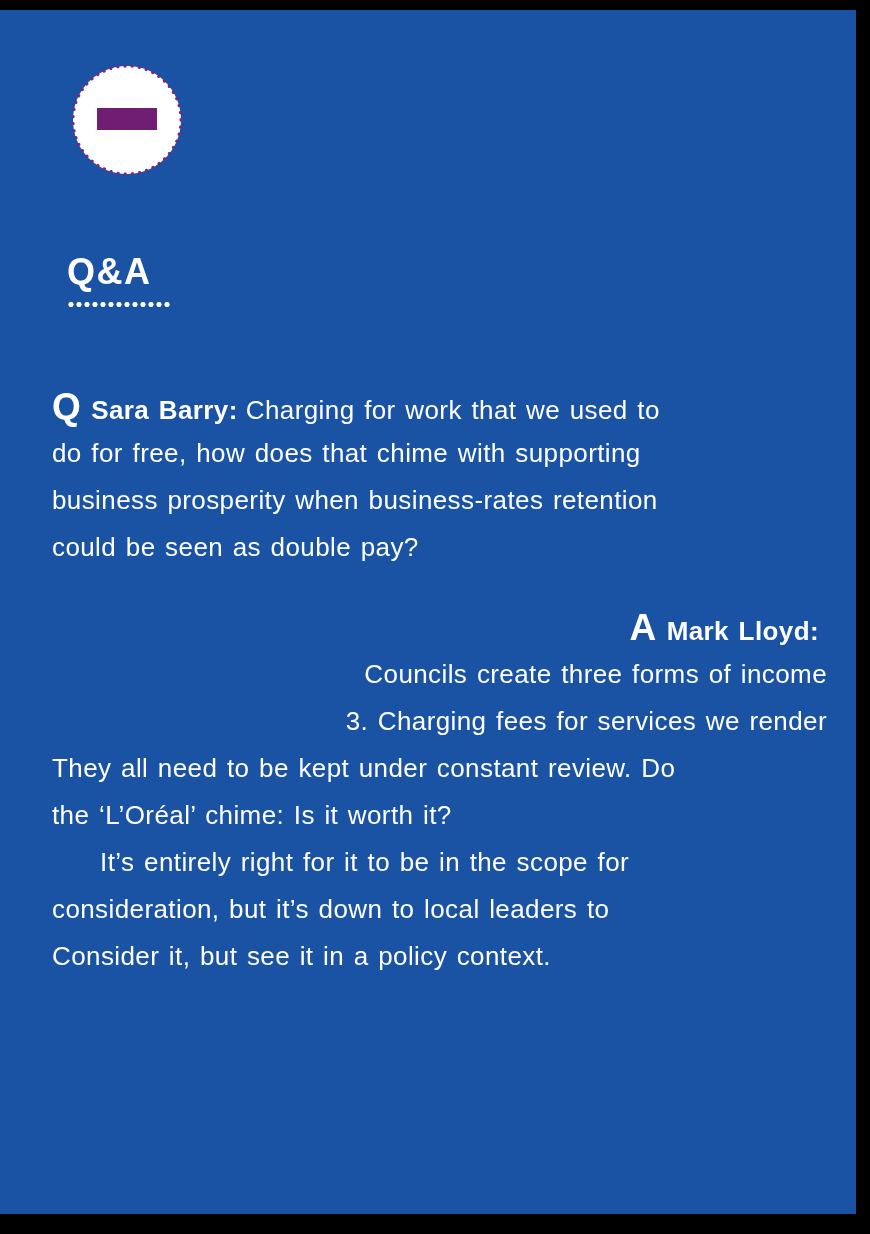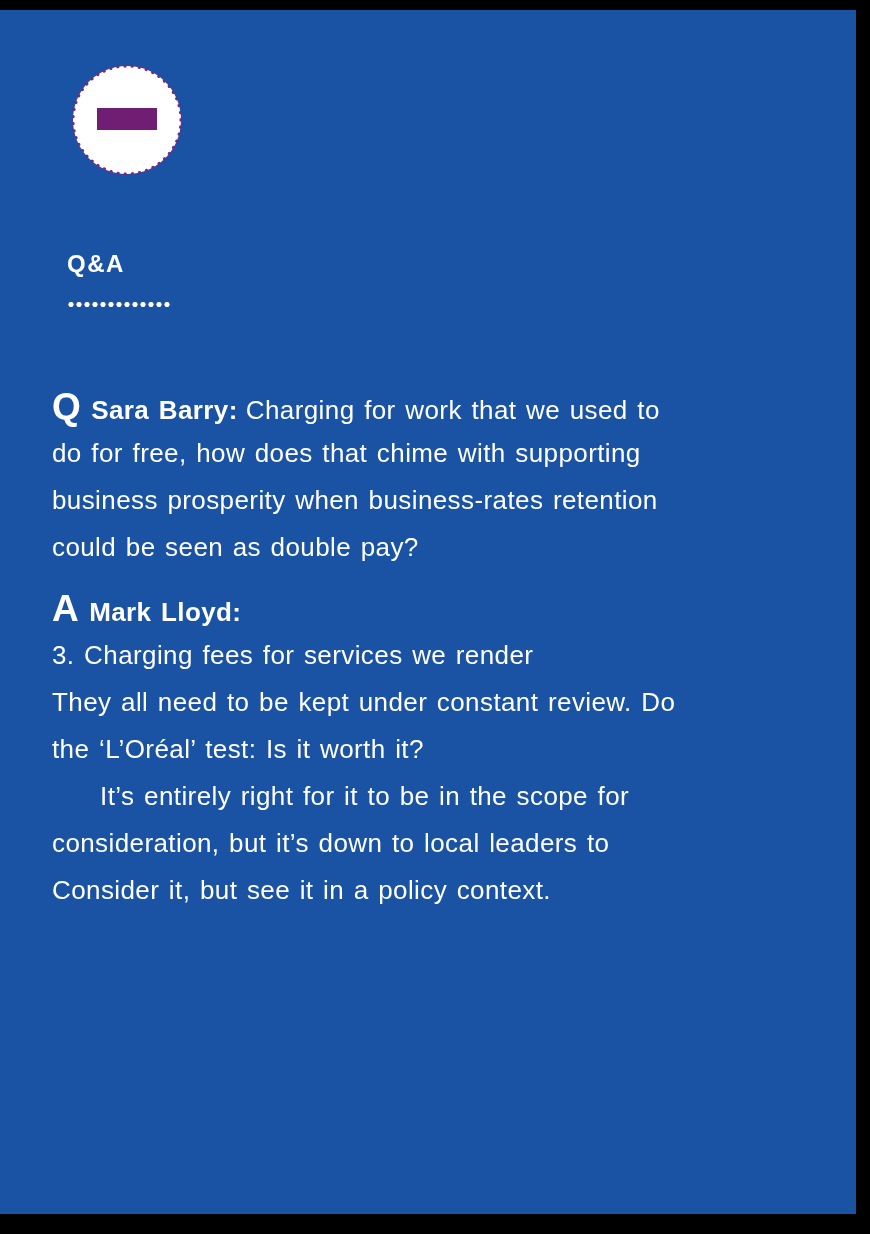--- a/index.html
+++ b/index.html
@@ -24,21 +24,21 @@
     position: absolute;
     left: 70px;
     top: 53px;
     width: 114px;
     height: 114px;
   }
   .title {
     position: absolute;
     left: 67px;
     top: 239px;
-    font-size: 24px;
+    font-size: 36px;
     font-weight: bold;
     letter-spacing: 1.5px;
     line-height: 1.25;
   }
   .title-dots {
     position: absolute;
     left: 68px;
     top: 291px;
     width: 104px;
     height: 7px;
@@ -57,21 +57,21 @@
     word-spacing: 2px;
   }
   .line { height: 47px; line-height: 47px; white-space: nowrap; }
   .marker {
     font-weight: bold;
     font-size: 37px;
     margin-right: 10px;
     vertical-align: baseline;
   }
   .speaker { font-weight: bold; margin-right: 8px; }
-  .a-block { margin-top: 14px; }
+  .a-block { margin-top: 33px; text-align: right; }
   .closing { }
 </style>
 </head>
 <body>
 
 <div class="screen">
   <div class="card">
 
     <div class="badge">
       <svg width="114" height="114" viewBox="0 0 114 114">
@@ -94,28 +94,29 @@
             <div class="line">business prosperity when business-rates retention</div>
             <div class="line">could be seen as double pay?</div>
           </div>
       </div>
 
       <div class="a-block">
         <div class="line">
           <span class="marker">A</span><span class="speaker">Mark Lloyd:</span>
         </div>
         <div>
+            <div class="line">Councils create three forms of income</div>
             <div class="line">3. Charging fees for services we render</div>
           </div>
       </div>
 
       <div class="closing">
         <div>
             <div class="line">They all need to be kept under constant review. Do</div>
-            <div class="line">the ‘L’Oréal’ test: Is it worth it?</div>
+            <div class="line">the ‘L’Oréal’ chime: Is it worth it?</div>
             <div class="line">&nbsp;&nbsp;&nbsp;&nbsp;&nbsp;It’s entirely right for it to be in the scope for</div>
             <div class="line">consideration, but it’s down to local leaders to</div>
             <div class="line">Consider it, but see it in a policy context.</div>
           </div>
       </div>
 
     </div>
   </div>
 </div>
 

